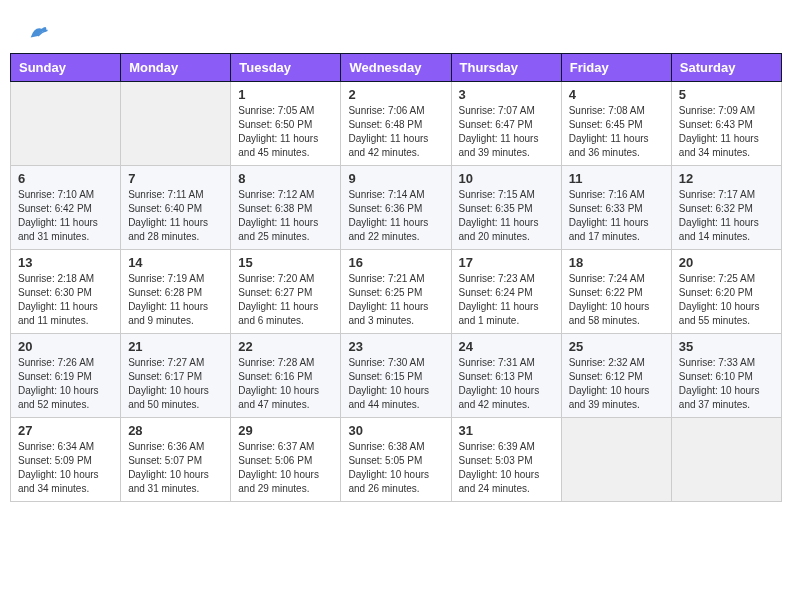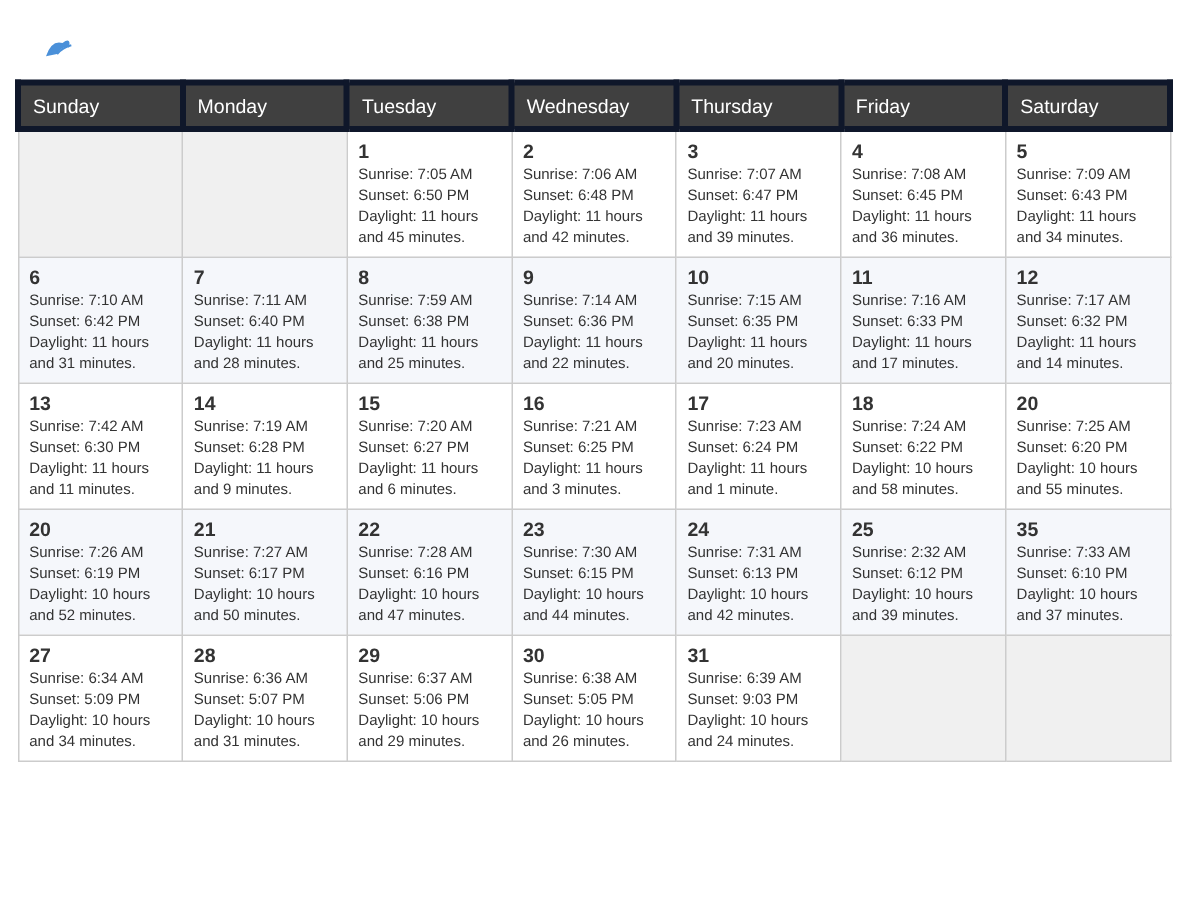--- a/index.html
+++ b/index.html
@@ -46,27 +46,27 @@
     .location-title {
       font-size: 16px;
       color: #555;
     }
     .calendar-table {
       width: 100%;
       border-collapse: collapse;
       margin-top: 5px;
     }
     .calendar-table th {
-      background: #404040;
+      background: #8b5cf6;
       color: #fff;
       font-size: 13px;
       padding: 6px 8px;
       text-align: left;
-      font-weight: normal;
-      border: 4px solid #0f172a;
+      font-weight: bold;
+      border: 1px solid #0f172a;
     }
     .calendar-table td {
       border: 1px solid #ccc;
       vertical-align: top;
       padding: 5px 7px;
       font-size: 10.5px;
       color: #333;
       height: 80px;
       width: calc(100% / 7);
       background: #fff;
@@ -165,21 +165,21 @@
 Daylight: 11 hours and 31 minutes.</div>
         </td>
         <td>
           <span class="day-number">7</span>
           <div class="day-info">Sunrise: 7:11 AM
 Sunset: 6:40 PM
 Daylight: 11 hours and 28 minutes.</div>
         </td>
         <td>
           <span class="day-number">8</span>
-          <div class="day-info">Sunrise: 7:59 AM
+          <div class="day-info">Sunrise: 7:12 AM
 Sunset: 6:38 PM
 Daylight: 11 hours and 25 minutes.</div>
         </td>
         <td>
           <span class="day-number">9</span>
           <div class="day-info">Sunrise: 7:14 AM
 Sunset: 6:36 PM
 Daylight: 11 hours and 22 minutes.</div>
         </td>
         <td>
@@ -197,21 +197,21 @@
         <td>
           <span class="day-number">12</span>
           <div class="day-info">Sunrise: 7:17 AM
 Sunset: 6:32 PM
 Daylight: 11 hours and 14 minutes.</div>
         </td>
       </tr>
       <tr>
         <td>
           <span class="day-number">13</span>
-          <div class="day-info">Sunrise: 7:42 AM
+          <div class="day-info">Sunrise: 2:18 AM
 Sunset: 6:30 PM
 Daylight: 11 hours and 11 minutes.</div>
         </td>
         <td>
           <span class="day-number">14</span>
           <div class="day-info">Sunrise: 7:19 AM
 Sunset: 6:28 PM
 Daylight: 11 hours and 9 minutes.</div>
         </td>
         <td>
@@ -310,20 +310,20 @@
         </td>
         <td>
           <span class="day-number">30</span>
           <div class="day-info">Sunrise: 6:38 AM
 Sunset: 5:05 PM
 Daylight: 10 hours and 26 minutes.</div>
         </td>
         <td>
           <span class="day-number">31</span>
           <div class="day-info">Sunrise: 6:39 AM
-Sunset: 9:03 PM
+Sunset: 5:03 PM
 Daylight: 10 hours and 24 minutes.</div>
         </td>
         <td class="empty"></td>
         <td class="empty"></td>
       </tr>
     </tbody>
 </table>
 
 </body></html>

